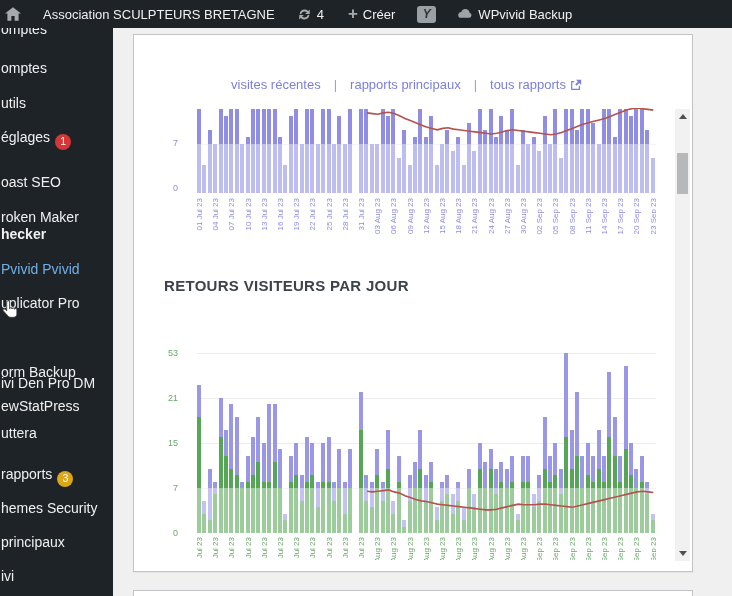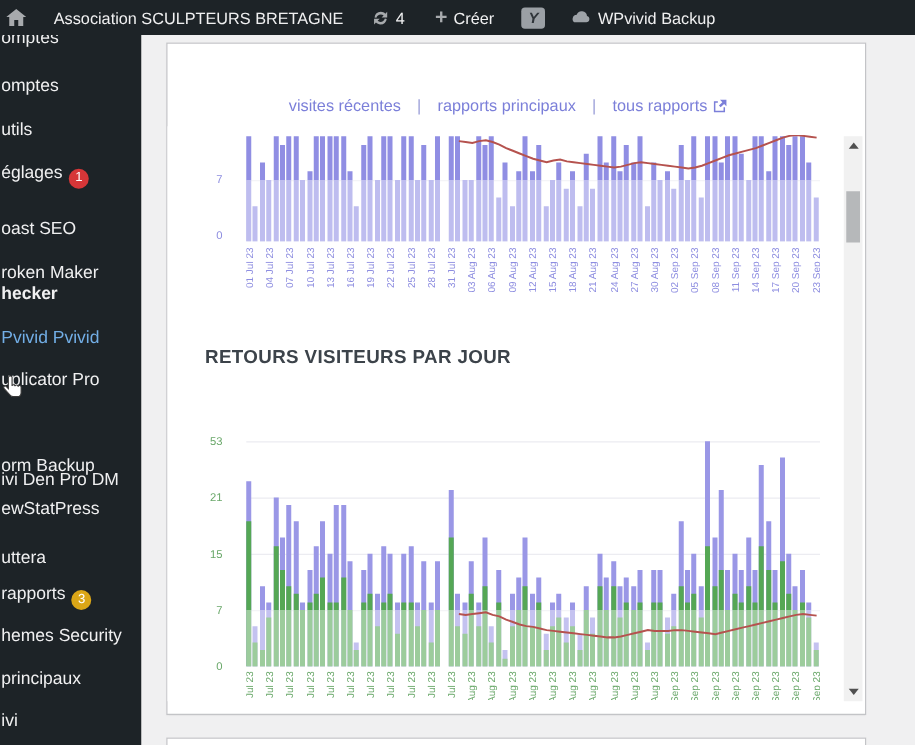--- a/index.html
+++ b/index.html
@@ -114,21 +114,21 @@
       <div class="sb-item" style="top: 61px;"><span>omptes</span></div>
       <div class="sb-item" style="top: 96px;"><span>utils</span></div>
       <div class="sb-item" style="top: 130px;"><span>églages</span><span class="sb-badge" style="background: rgb(214, 54, 56);">1</span></div>
       <div class="sb-item" style="top: 175px;"><span>oast SEO</span></div>
       <div class="sb-item" style="top: 210px;"><span>roken Maker</span><div style="margin-top: 2px; font-weight: bold;">hecker</div></div>
       <div class="sb-item active" style="top: 262px;"><span>Pvivid Pvivid</span></div>
       <div class="sb-item" style="top: 296px;"><span>uplicator Pro</span></div>
       <div class="sb-item" style="top: 330px; margin-top: 46px;"><span>ivi Den Pro DM</span></div>
       <div class="sb-item" style="top: 365px;"><span>orm Backup</span></div>
       <div class="sb-item" style="top: 399px;"><span>ewStatPress</span></div>
-      <div class="sb-item" style="top: 438px;"><span>uttera</span></div>
+      <div class="sb-item" style="top: 426px;"><span>uttera</span></div>
       <div class="sb-item" style="top: 467px;"><span>rapports</span><span class="sb-badge" style="background: rgb(219, 166, 23);">3</span></div>
       <div class="sb-item" style="top: 501px;"><span>hemes Security</span></div>
       <div class="sb-item" style="top: 535px;"><span>principaux</span></div>
       <div class="sb-item" style="top: 569px;"><span>ivi</span></div>
     </div>
 
   <div id="content">
 
     <div id="postbox">
 

